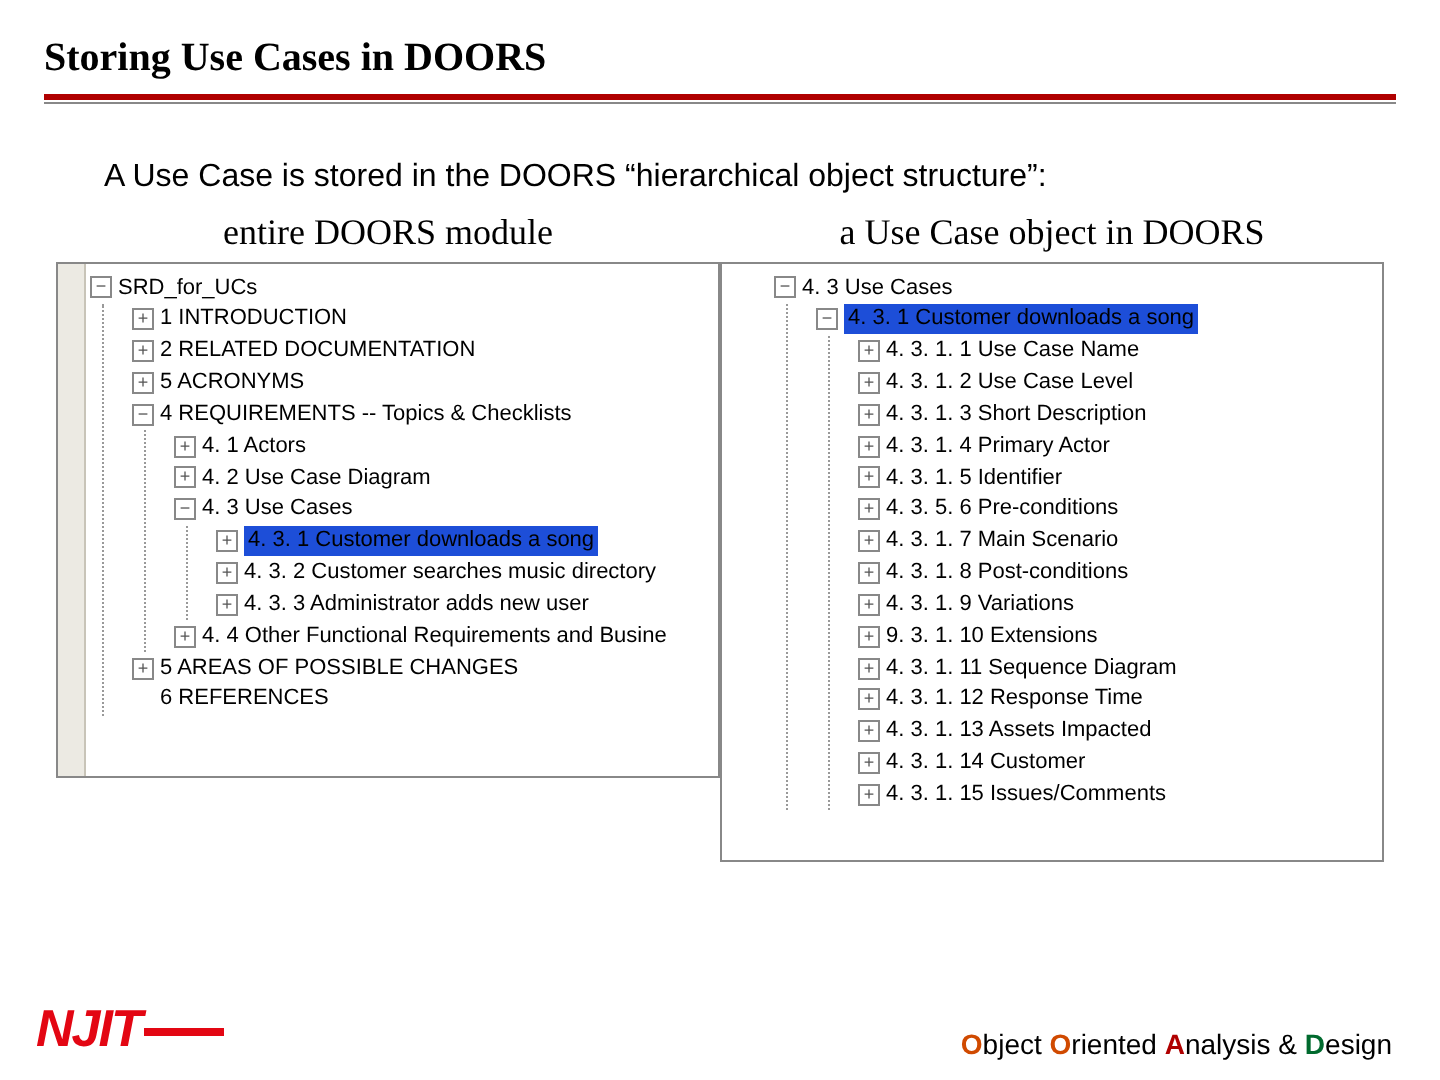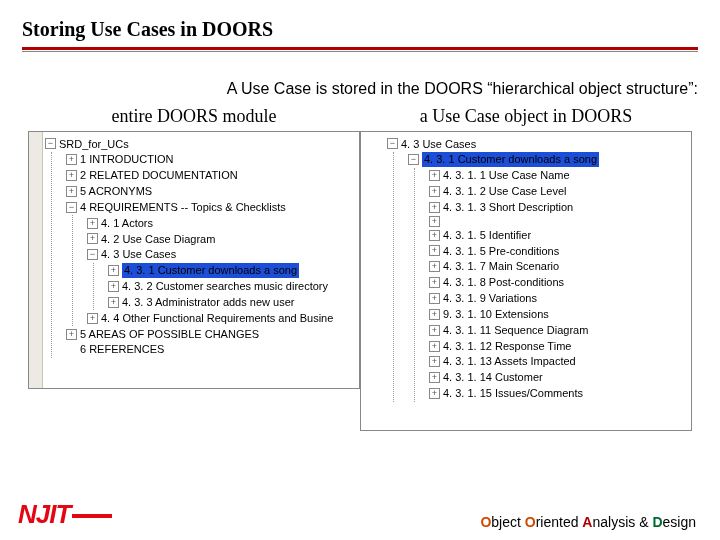--- a/index.html
+++ b/index.html
@@ -2,21 +2,21 @@
 <html><head>
 <meta charset="utf-8">
 <style>
   * { box-sizing: border-box; margin: 0; padding: 0; }
   body { width: 720px; height: 540px; background: #fff; font-family: Arial, Helvetica, sans-serif; position: relative; overflow: hidden; }
   .slide { padding: 18px 22px 0 22px; }
   .title { font-family: "Times New Roman", Times, serif; font-size: 20px; font-weight: bold; color: #000; padding-bottom: 4px; }
   .title-rule-wrap { margin-top: 2px; }
   .rule-red { height: 3px; background: #b00000; }
   .rule-gray { height: 1px; background: #888; margin-top: 1px; }
-  .intro { font-size: 16px; color: #000; margin: 28px 0 8px 30px; text-align: right; }
+  .intro { font-size: 16px; color: #000; margin: 28px 0 8px 30px; }
   .columns { display: flex; margin: 6px 6px 0 6px; }
   .col { flex: 1; }
   .col-header { font-family: "Times New Roman", Times, serif; font-size: 18px; text-align: center; margin-bottom: 4px; }
   .panel { border: 1px solid #888; background: #fff; width: 100%; overflow: hidden; }
   .panel-left { height: 258px; }
   .panel-right { height: 300px; }
   .left-inner { height: 100%; display: flex; }
   .left-gutter { width: 14px; background: #eceae3; border-right: 1px solid #c8c4b8; }
   .tree { font-size: 11px; color: #000; padding: 4px 4px 4px 2px; line-height: 1.35; white-space: nowrap; }
   .node { display: flex; align-items: center; gap: 3px; padding: 0.5px 0; }
@@ -140,28 +140,29 @@
               <div class="node">
                   <span class="toggle">+</span>
                   <span class="label">4. 3. 1. 2 Use Case Level</span>
                 </div>
               <div class="node">
                   <span class="toggle">+</span>
                   <span class="label">4. 3. 1. 3 Short Description</span>
                 </div>
               <div class="node">
                   <span class="toggle">+</span>
+                  <span class="label">4. 3. 1. 4 Primary Actor</span>
                 </div>
               <div class="node">
                   <span class="toggle">+</span>
                   <span class="label">4. 3. 1. 5 Identifier</span>
                 </div>
               <div class="node">
                   <span class="toggle">+</span>
-                  <span class="label">4. 3. 1. 5 Pre-conditions</span>
+                  <span class="label">4. 3. 5. 6 Pre-conditions</span>
                 </div>
               <div class="node">
                   <span class="toggle">+</span>
                   <span class="label">4. 3. 1. 7 Main Scenario</span>
                 </div>
               <div class="node">
                   <span class="toggle">+</span>
                   <span class="label">4. 3. 1. 8 Post-conditions</span>
                 </div>
               <div class="node">

